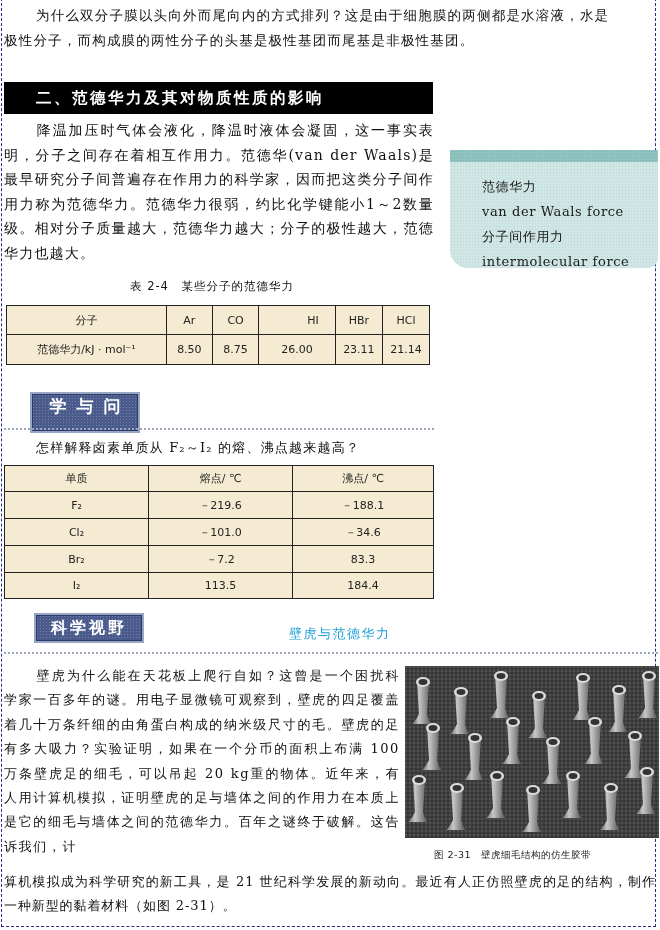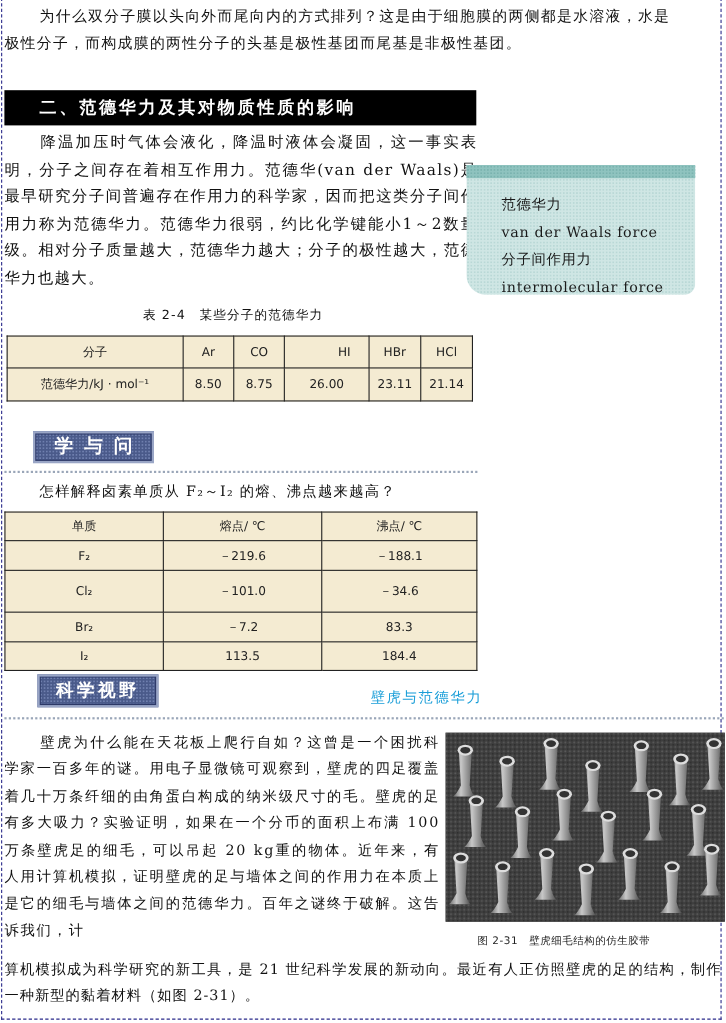--- a/index.html
+++ b/index.html
@@ -22,21 +22,21 @@
 
     
     .section-heading {
       left: 4px; top: 82px; width: 429px; height: 32px; background: #000000;
       color: #fff; font-family: "DejaVu Sans", sans-serif; font-weight: bold;
       font-size: 15.5px; letter-spacing: 2.5px; line-height: 32px; padding-left: 32px; box-sizing: border-box;
     }
 
     
     .glossary {
-      left: 424px; top: 150px; width: 208px; height: 118px;
+      left: 450px; top: 150px; width: 208px; height: 118px;
       background-color: #cfe6e4;
       background-image: radial-gradient(#b9d8d6 0.6px, transparent 0.8px);
       background-size: 3px 3px;
       border-radius: 0 0 10px 18px;
     }
     .glossary-bar {
       position: absolute; left: 0; top: 0; width: 100%; height: 12px;
       background: #8fc3bf;
       background-image: radial-gradient(#7ab3af 0.6px, transparent 0.8px);
       background-size: 3px 3px;
@@ -124,57 +124,57 @@
     <td>范德华力/kJ · mol⁻¹</td>
     <td>8.50</td>
     <td>8.75</td>
     <td>26.00</td>
     <td>23.11</td>
     <td>21.14</td>
   </tr>
 </tbody>
   </table>
 
-<div class="abs badge" style="left:30px; top:392px; width:110px; height:29px; font-size:17px; line-height:25px; padding-left:10px;">学与问</div>
+<div class="abs badge" style="left:30px; top:392px; width:110px; height:41px; font-size:17px; line-height:25px; padding-left:10px;">学与问</div>
 <div class="abs dotted-rule" style="left:4px; top:428px; width:430px;"></div>
 
 <div class="abs para" style="left:36px; top:436px; width:400px; font-size:13px;">怎样解释卤素单质从 F₂～I₂ 的熔、沸点越来越高？</div>
 
 <table class="abs data" style="left:4px; top:465px; width:430px; height:133px;">
   <tbody>
       <tr style="height:26px;margin-top:36px;">
     <td style="width:143px;">单质</td>
     <td style="width:143px;">熔点/ ℃</td>
     <td>沸点/ ℃</td>
   </tr>
   <tr style="height:27px;margin-left:12px;">
     <td>F₂</td>
     <td>－219.6</td>
     <td>－188.1</td>
   </tr>
-  <tr style="height:38px;">
+  <tr style="height:27px;">
     <td>Cl₂</td>
     <td>－101.0</td>
     <td>－34.6</td>
   </tr>
   <tr style="height:27px;">
     <td>Br₂</td>
     <td>－7.2</td>
     <td>83.3</td>
   </tr>
   <tr style="height:26px;">
     <td>I₂</td>
     <td>113.5</td>
     <td>184.4</td>
   </tr>
 </tbody>
   </table>
 
 <div class="abs badge" style="left:34px; top:613px; width:110px; height:30px; font-size:16px; line-height:26px; letter-spacing:3px;">科学视野</div>
-<div class="abs side-title" style="left:289px; top:625px;margin-left:48px;">壁虎与范德华力</div>
+<div class="abs side-title" style="left:289px; top:625px;">壁虎与范德华力</div>
 <div class="abs dotted-rule" style="left:4px; top:652px; width:654px;"></div>
 
 <p class="abs para" style="left:4px; top:664px; width:396px; font-size:13px; line-height:24.4px; letter-spacing:1.6px;">
   <span class="indent"></span><span>壁虎为什么能在天花板上爬行自如？这曾是一个困扰科学家一百多年的谜。用电子显微镜可观察到，壁虎的四足覆盖着几十万条纤细的由角蛋白构成的纳米级尺寸的毛。壁虎的足有多大吸力？实验证明，如果在一个分币的面积上布满 100 万条壁虎足的细毛，可以吊起 20 kg重的物体。近年来，有人用计算机模拟，证明壁虎的足与墙体之间的作用力在本质上是它的细毛与墙体之间的范德华力。百年之谜终于破解。这告诉我们，计</span>
 </p>
 <p class="abs para" style="left:4px; top:870px; width:652px; font-size:13px; line-height:24.4px; letter-spacing:0.9px;">算机模拟成为科学研究的新工具，是 21 世纪科学发展的新动向。最近有人正仿照壁虎的足的结构，制作一种新型的黏着材料（如图 2-31）。</p>
 
 <div class="abs photo">
   <svg width="254" height="172" viewBox="0 0 254 172" xmlns="http://www.w3.org/2000/svg">
     <defs>

